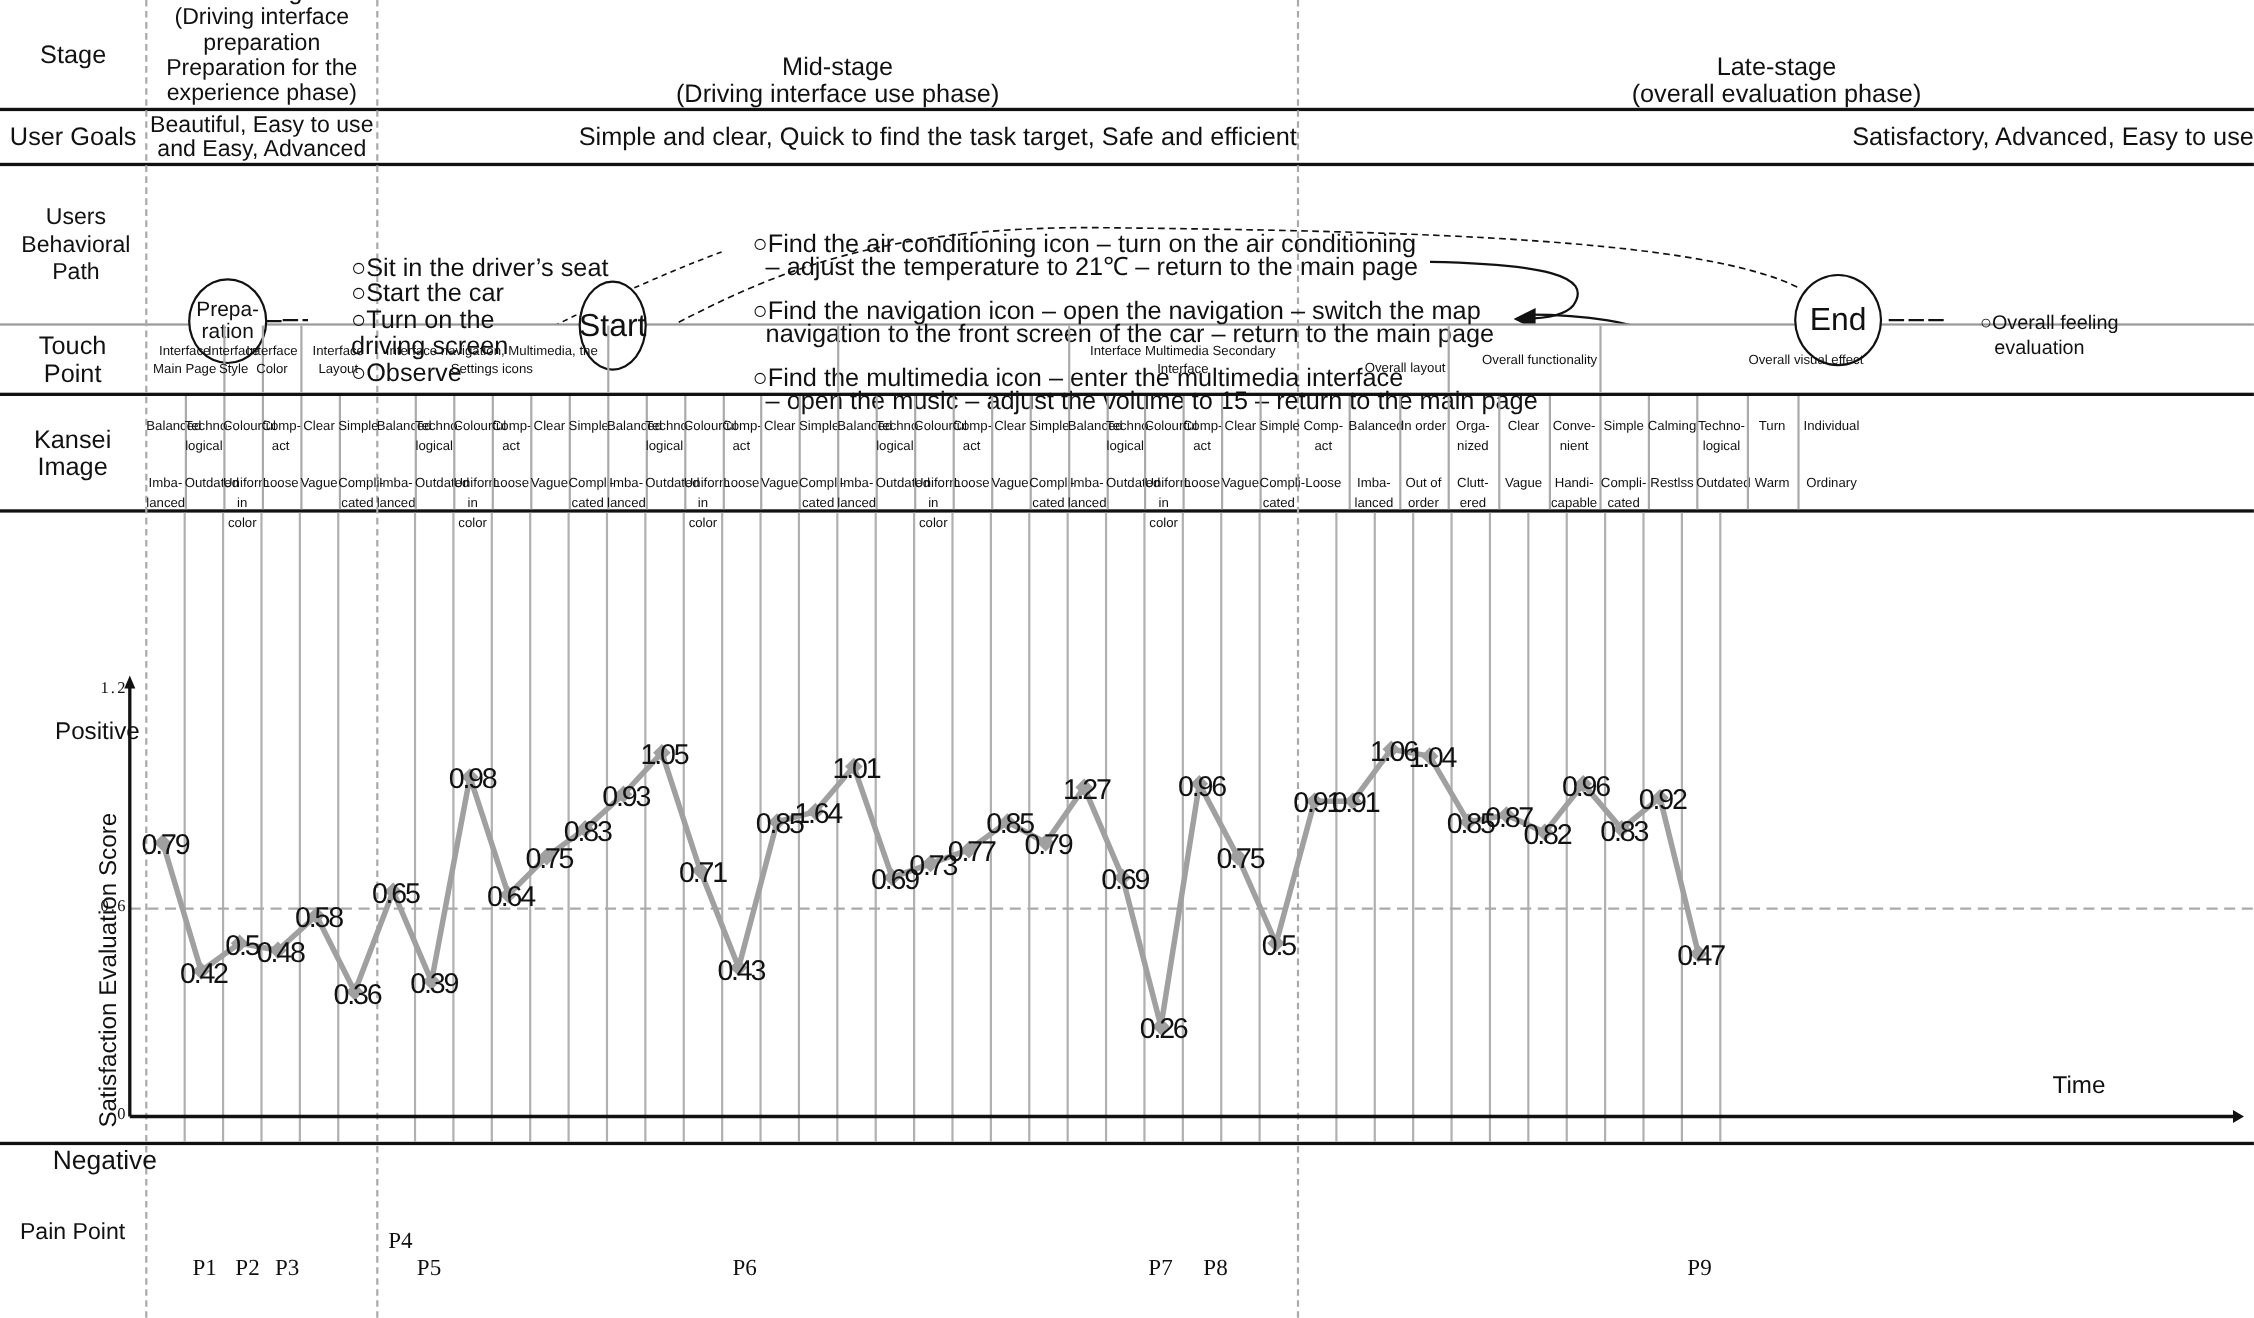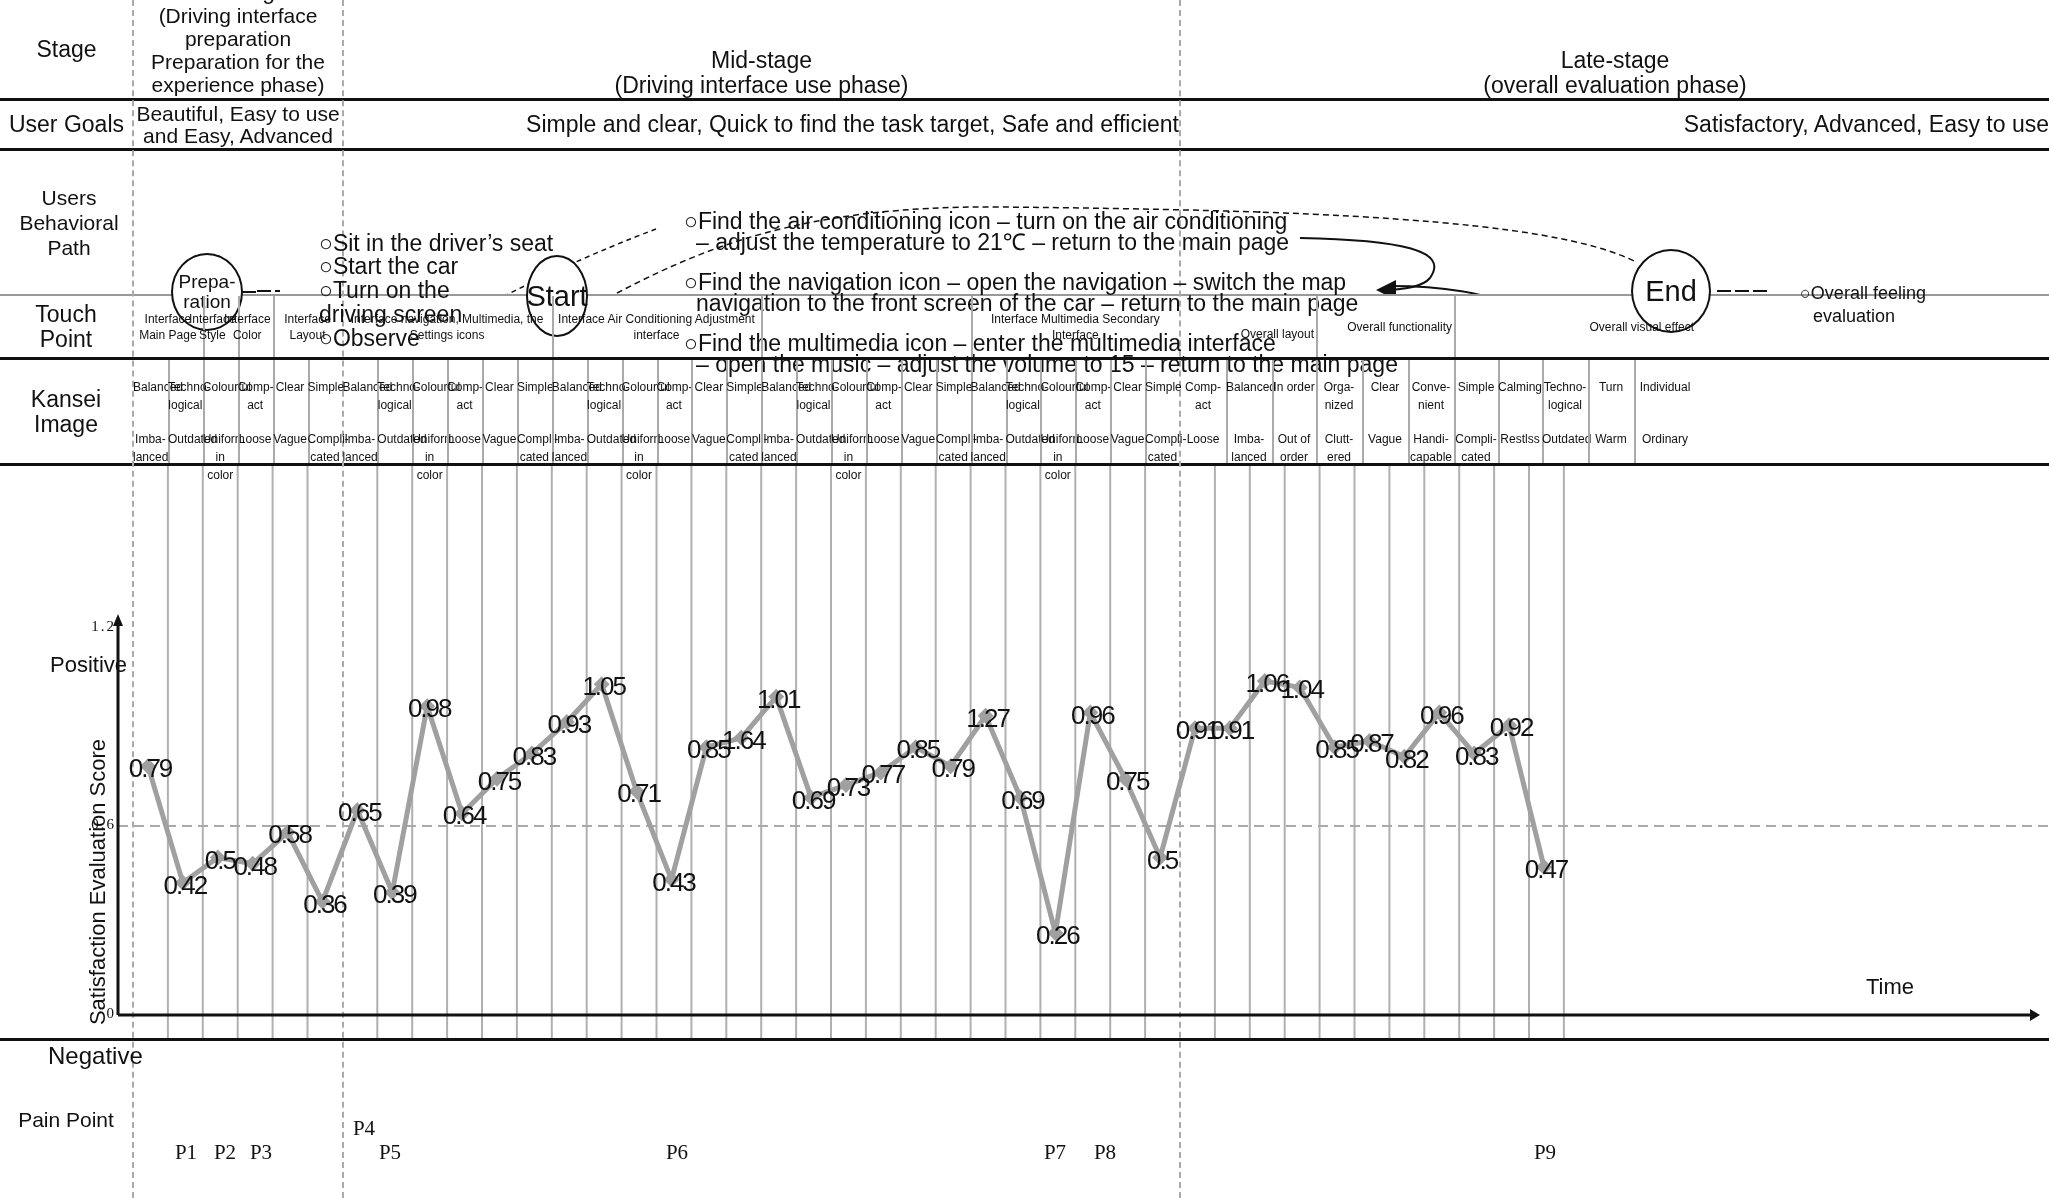--- a/index.html
+++ b/index.html
@@ -104,21 +104,20 @@
 <div id="touch-row" class="abs" style="left:0;top:296px;width:2049px;height:61px;">
     <div class="cell tp" style="left: 135px; top: 0px; width: 65.8px; height: 61px; line-height: 16px;">Interface Main Page</div>
     <div class="vsep" style="left: 202.8px; top: 0px; height: 61px;"></div>
     <div class="cell tp" style="left: 204.8px; top: 0px; width: 30.9px; height: 61px; line-height: 16px;">Interface Style</div>
     <div class="vsep" style="left: 237.7px; top: 0px; height: 61px;"></div>
     <div class="cell tp" style="left: 239.7px; top: 0px; width: 30.9px; height: 61px; line-height: 16px;">Interface Color</div>
     <div class="vsep" style="left: 272.6px; top: 0px; height: 61px;"></div>
     <div class="cell tp" style="left: 274.6px; top: 0px; width: 65.8px; height: 61px; line-height: 16px;">Interface Layout</div>
     <div class="cell tp" style="left: 344.4px; top: 0px; width: 205.4px; height: 61px; line-height: 16px;">Interface navigation, Multimedia, the Settings icons</div>
     <div class="vsep" style="left: 551.8px; top: 0px; height: 61px;"></div>
-    <div class="cell tp" style="left: 553.8px; top: 0px; width: 205.4px; height: 61px; line-height: 16px;">Interface Air Conditioning Adjustment interface</div>
     <div class="vsep" style="left: 761.2px; top: 0px; height: 61px;"></div>
     <div class="vsep" style="left: 970.6px; top: 0px; height: 61px;"></div>
     <div class="cell tp" style="left: 972.6px; top: 0px; width: 205.4px; height: 61px; line-height: 16px;">Interface Multimedia Secondary Interface</div>
     <div class="cell tp" style="left: 1182px; top: 0px; width: 132px; height: 75px; line-height: 16px;">Overall layout</div>
     <div class="vsep" style="left: 1316px; top: 0px; height: 61px;"></div>
     <div class="cell tp" style="left: 1318px; top: 0px; width: 134px; height: 61px; line-height: 16px;">Overall functionality</div>
     <div class="vsep" style="left: 1454px; top: 0px; height: 61px;"></div>
     <div class="cell tp" style="left: 1456px; top: 0px; width: 238px; height: 61px; line-height: 16px;">Overall visual effect</div>
   </div>
 <div id="kansei-row" class="abs" style="left:0;top:360px;width:2049px;height:103px;">

